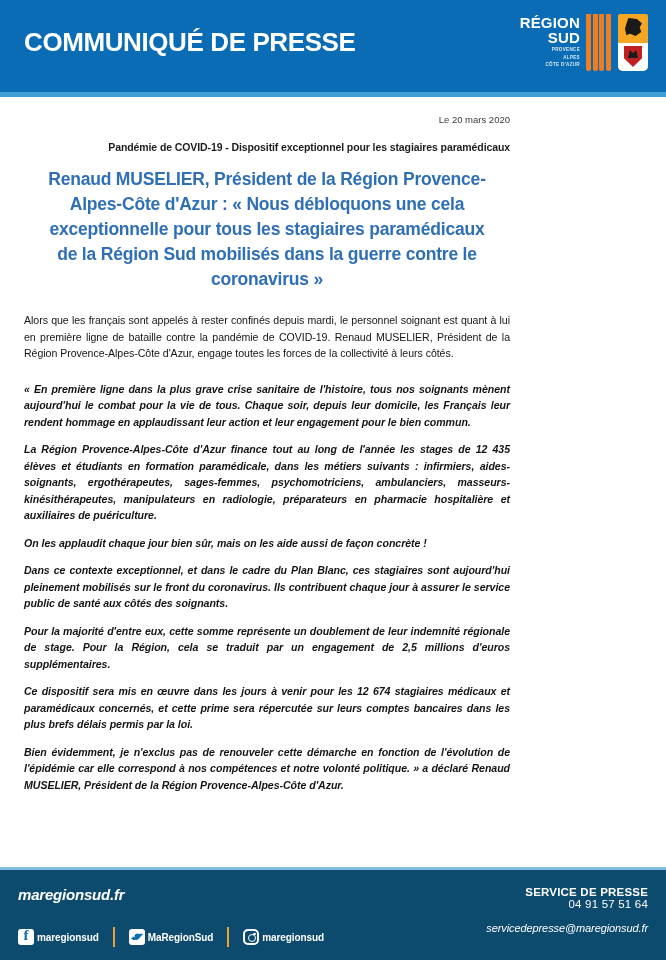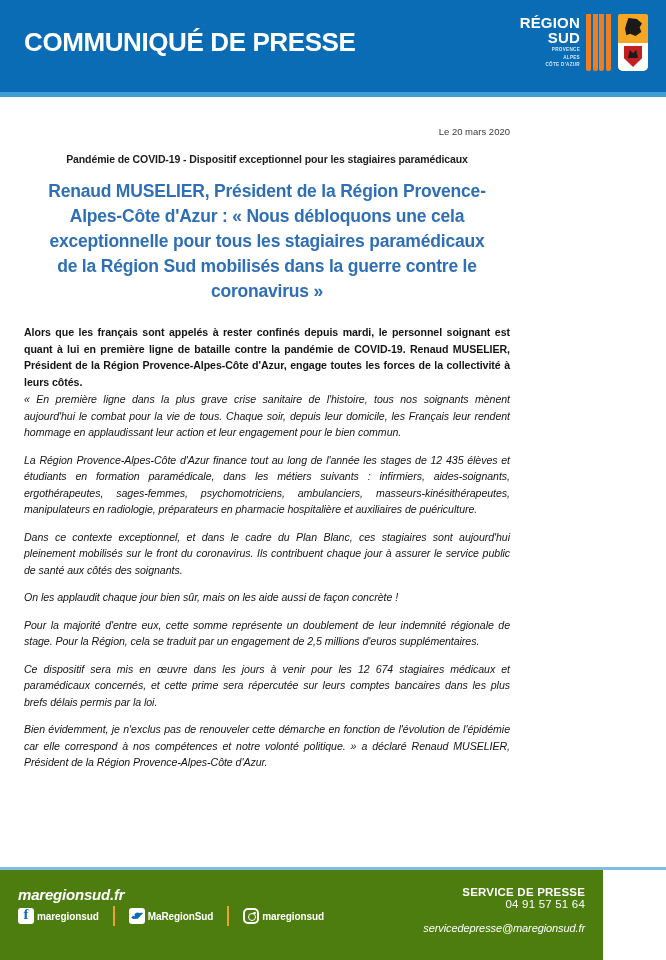--- a/index.html
+++ b/index.html
@@ -102,33 +102,33 @@
   .shield-arms:after {
     content:"";
     position:absolute; left:4px; top:4px;
     width:10px; height:8px;
     background:#1c1c1c;
     clip-path:polygon(0% 100%, 18% 0%, 50% 40%, 82% 0%, 100% 100%);
   }
 
   
   .body {
-    position:absolute; left:0; top:109px;
+    position:absolute; left:0; top:97px;
     width:534px; height:763px;
     padding:0 24px;
   }
   .date {
     text-align:right;
     font-size:9.5px;
     color:#3a3a3a;
     margin-top:17px;
     font-family:"Liberation Sans", sans-serif;
   }
   .kicker {
-    text-align:center;
+    text-align:right;
     font-size:10.5px;
     font-weight:bold;
     color:#1c1c1c;
     margin-top:16px;
     letter-spacing:-0.1px;
   }
   .headline {
     text-align:center;
     font-size:17.5px;
     font-weight:bold;
@@ -142,48 +142,48 @@
   .content { margin-top:20px; }
 
   .p {
     font-size:10.6px;
     line-height:16.5px;
     color:#141414;
     text-align:justify;
     margin-bottom:11px;
     letter-spacing:-0.05px;
   }
-  .p.lead { font-weight:bold; margin-bottom:1px; }
-  .p.q { font-style:italic; }
+  .p.lead { font-weight:normal; margin-bottom:19px; }
+  .p.q { font-style:italic;font-weight:bold; }
   .p.strong-q { font-style:italic; font-weight:bold; }
 
   
   .footer {
     position:absolute; left:0; bottom:0;
-    width:603px; height:93px;
-    background:#4d7c0f;
+    width:666px; height:93px;
+    background:#0c4a6e;
   }
   .footer-rule {
     position:absolute; left:0; top:0;
     width:666px; height:3px;
     background:#7fbde0;
   }
   .footer-left {
     position:absolute; left:18px; top:19px;
   }
   .site {
     color:#ffffff;
     font-size:15px;
     font-weight:bold;
     font-style:italic;
     letter-spacing:-0.2px;
   }
   .socials {
     display:flex; align-items:center;
-    margin-top:3px;
+    margin-top:24px;
   }
   .social {
     display:flex; align-items:center;
   }
   .social-label {
     color:#ffffff;
     font-size:10px;
     font-weight:bold;
     margin-left:3px;
     letter-spacing:-0.1px;
@@ -298,22 +298,22 @@
   </div>
 
   <div class="body">
     <div class="date">Le 20 mars 2020</div>
     <div class="kicker">Pandémie de COVID-19 - Dispositif exceptionnel pour les stagiaires paramédicaux</div>
     <div class="headline">Renaud MUSELIER, Président de la Région Provence-Alpes-Côte d'Azur : « Nous débloquons une cela exceptionnelle pour tous les stagiaires paramédicaux de la Région Sud mobilisés dans la guerre contre le coronavirus »</div>
     <div class="content">
         <div class="p lead">Alors que les français sont appelés à rester confinés depuis mardi, le personnel soignant est quant à lui en première ligne de bataille contre la pandémie de COVID-19. Renaud MUSELIER, Président de la Région Provence-Alpes-Côte d'Azur, engage toutes les forces de la collectivité à leurs côtés.</div>
         <div class="p q">« En première ligne dans la plus grave crise sanitaire de l'histoire, tous nos soignants mènent aujourd'hui le combat pour la vie de tous. Chaque soir, depuis leur domicile, les Français leur rendent hommage en applaudissant leur action et leur engagement pour le bien commun.</div>
         <div class="p q">La Région Provence-Alpes-Côte d'Azur finance tout au long de l'année les stages de 12 435 élèves et étudiants en formation paramédicale, dans les métiers suivants : infirmiers, aides-soignants, ergothérapeutes, sages-femmes, psychomotriciens, ambulanciers, masseurs-kinésithérapeutes, manipulateurs en radiologie, préparateurs en pharmacie hospitalière et auxiliaires de puériculture.</div>
+        <div class="p q">On les applaudit chaque jour bien sûr, mais on les aide aussi de façon concrète !</div>
         <div class="p q">Dans ce contexte exceptionnel, et dans le cadre du Plan Blanc, ces stagiaires sont aujourd'hui pleinement mobilisés sur le front du coronavirus. Ils contribuent chaque jour à assurer le service public de santé aux côtés des soignants.</div>
-        <div class="p q">On les applaudit chaque jour bien sûr, mais on les aide aussi de façon concrète !</div>
         <div class="p q">Pour la majorité d'entre eux, cette somme représente un doublement de leur indemnité régionale de stage. Pour la Région, cela se traduit par un engagement de 2,5 millions d'euros supplémentaires.</div>
         <div class="p q">Ce dispositif sera mis en œuvre dans les jours à venir pour les 12 674 stagiaires médicaux et paramédicaux concernés, et cette prime sera répercutée sur leurs comptes bancaires dans les plus brefs délais permis par la loi.</div>
         <div class="p q">Bien évidemment, je n'exclus pas de renouveler cette démarche en fonction de l'évolution de l'épidémie car elle correspond à nos compétences et notre volonté politique. » a déclaré Renaud MUSELIER, Président de la Région Provence-Alpes-Côte d'Azur.</div>
       </div>
   </div>
 
   <div class="footer">
     <div class="footer-rule"></div>
 
     <div class="footer-left">

